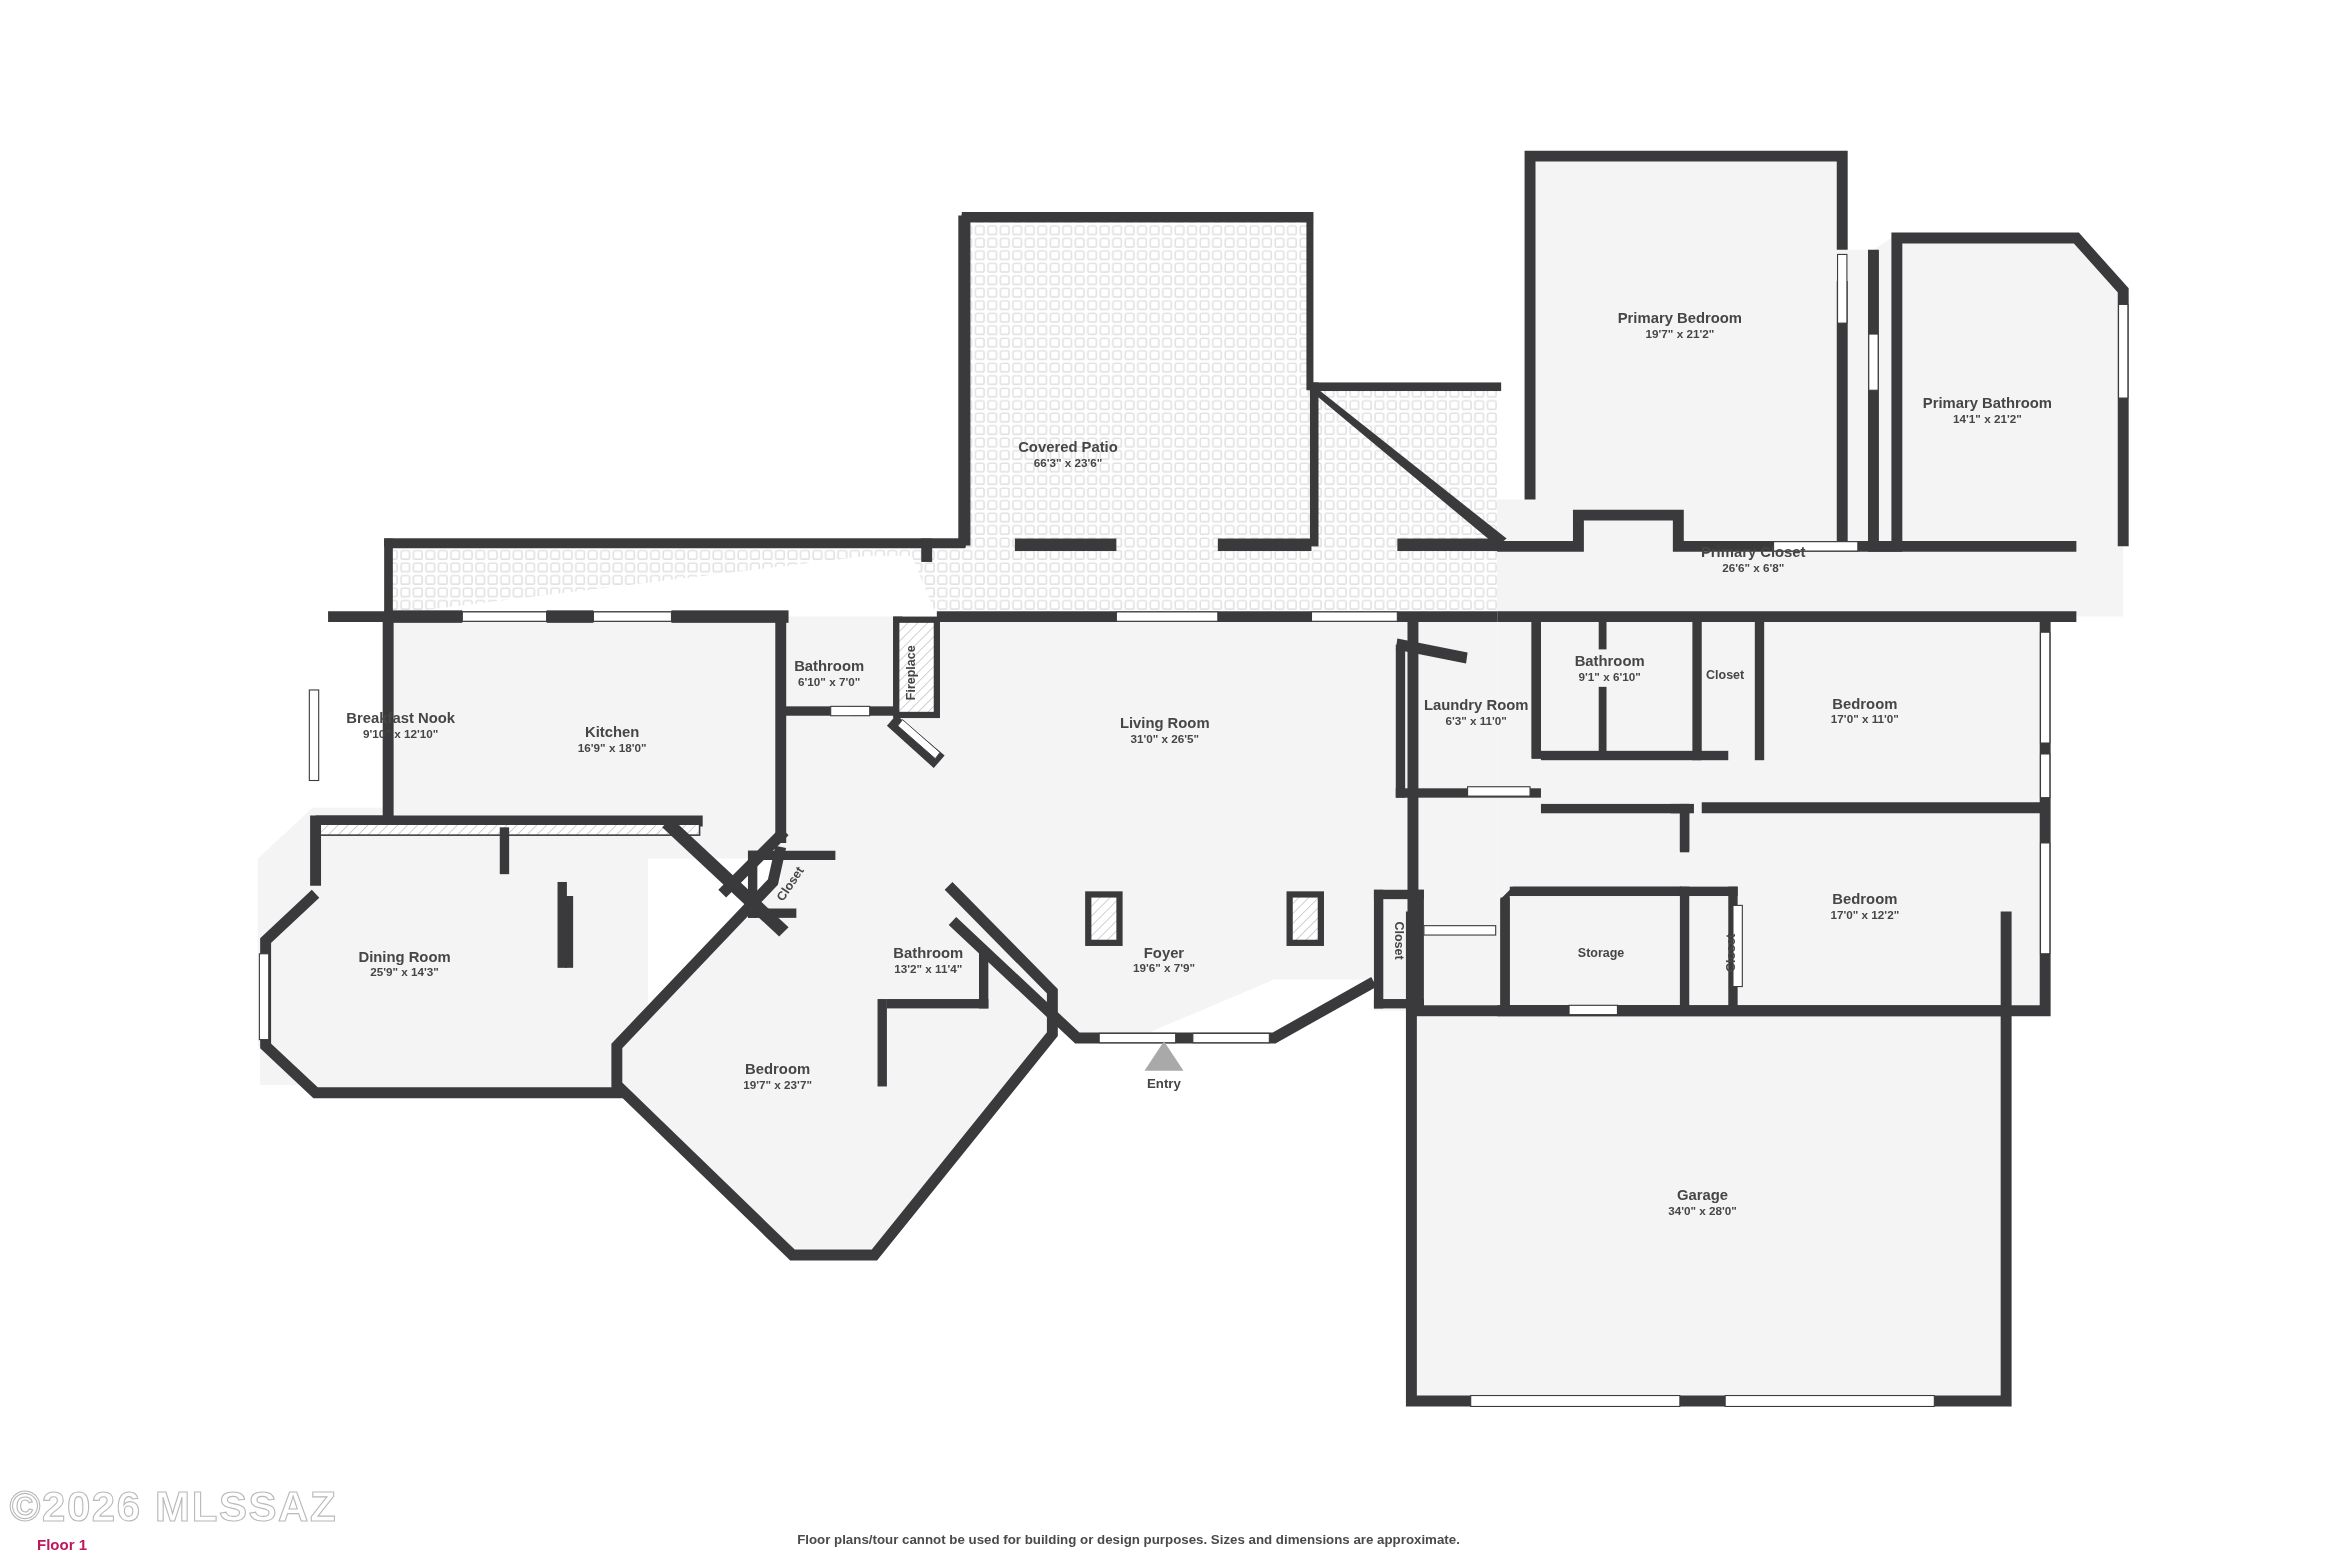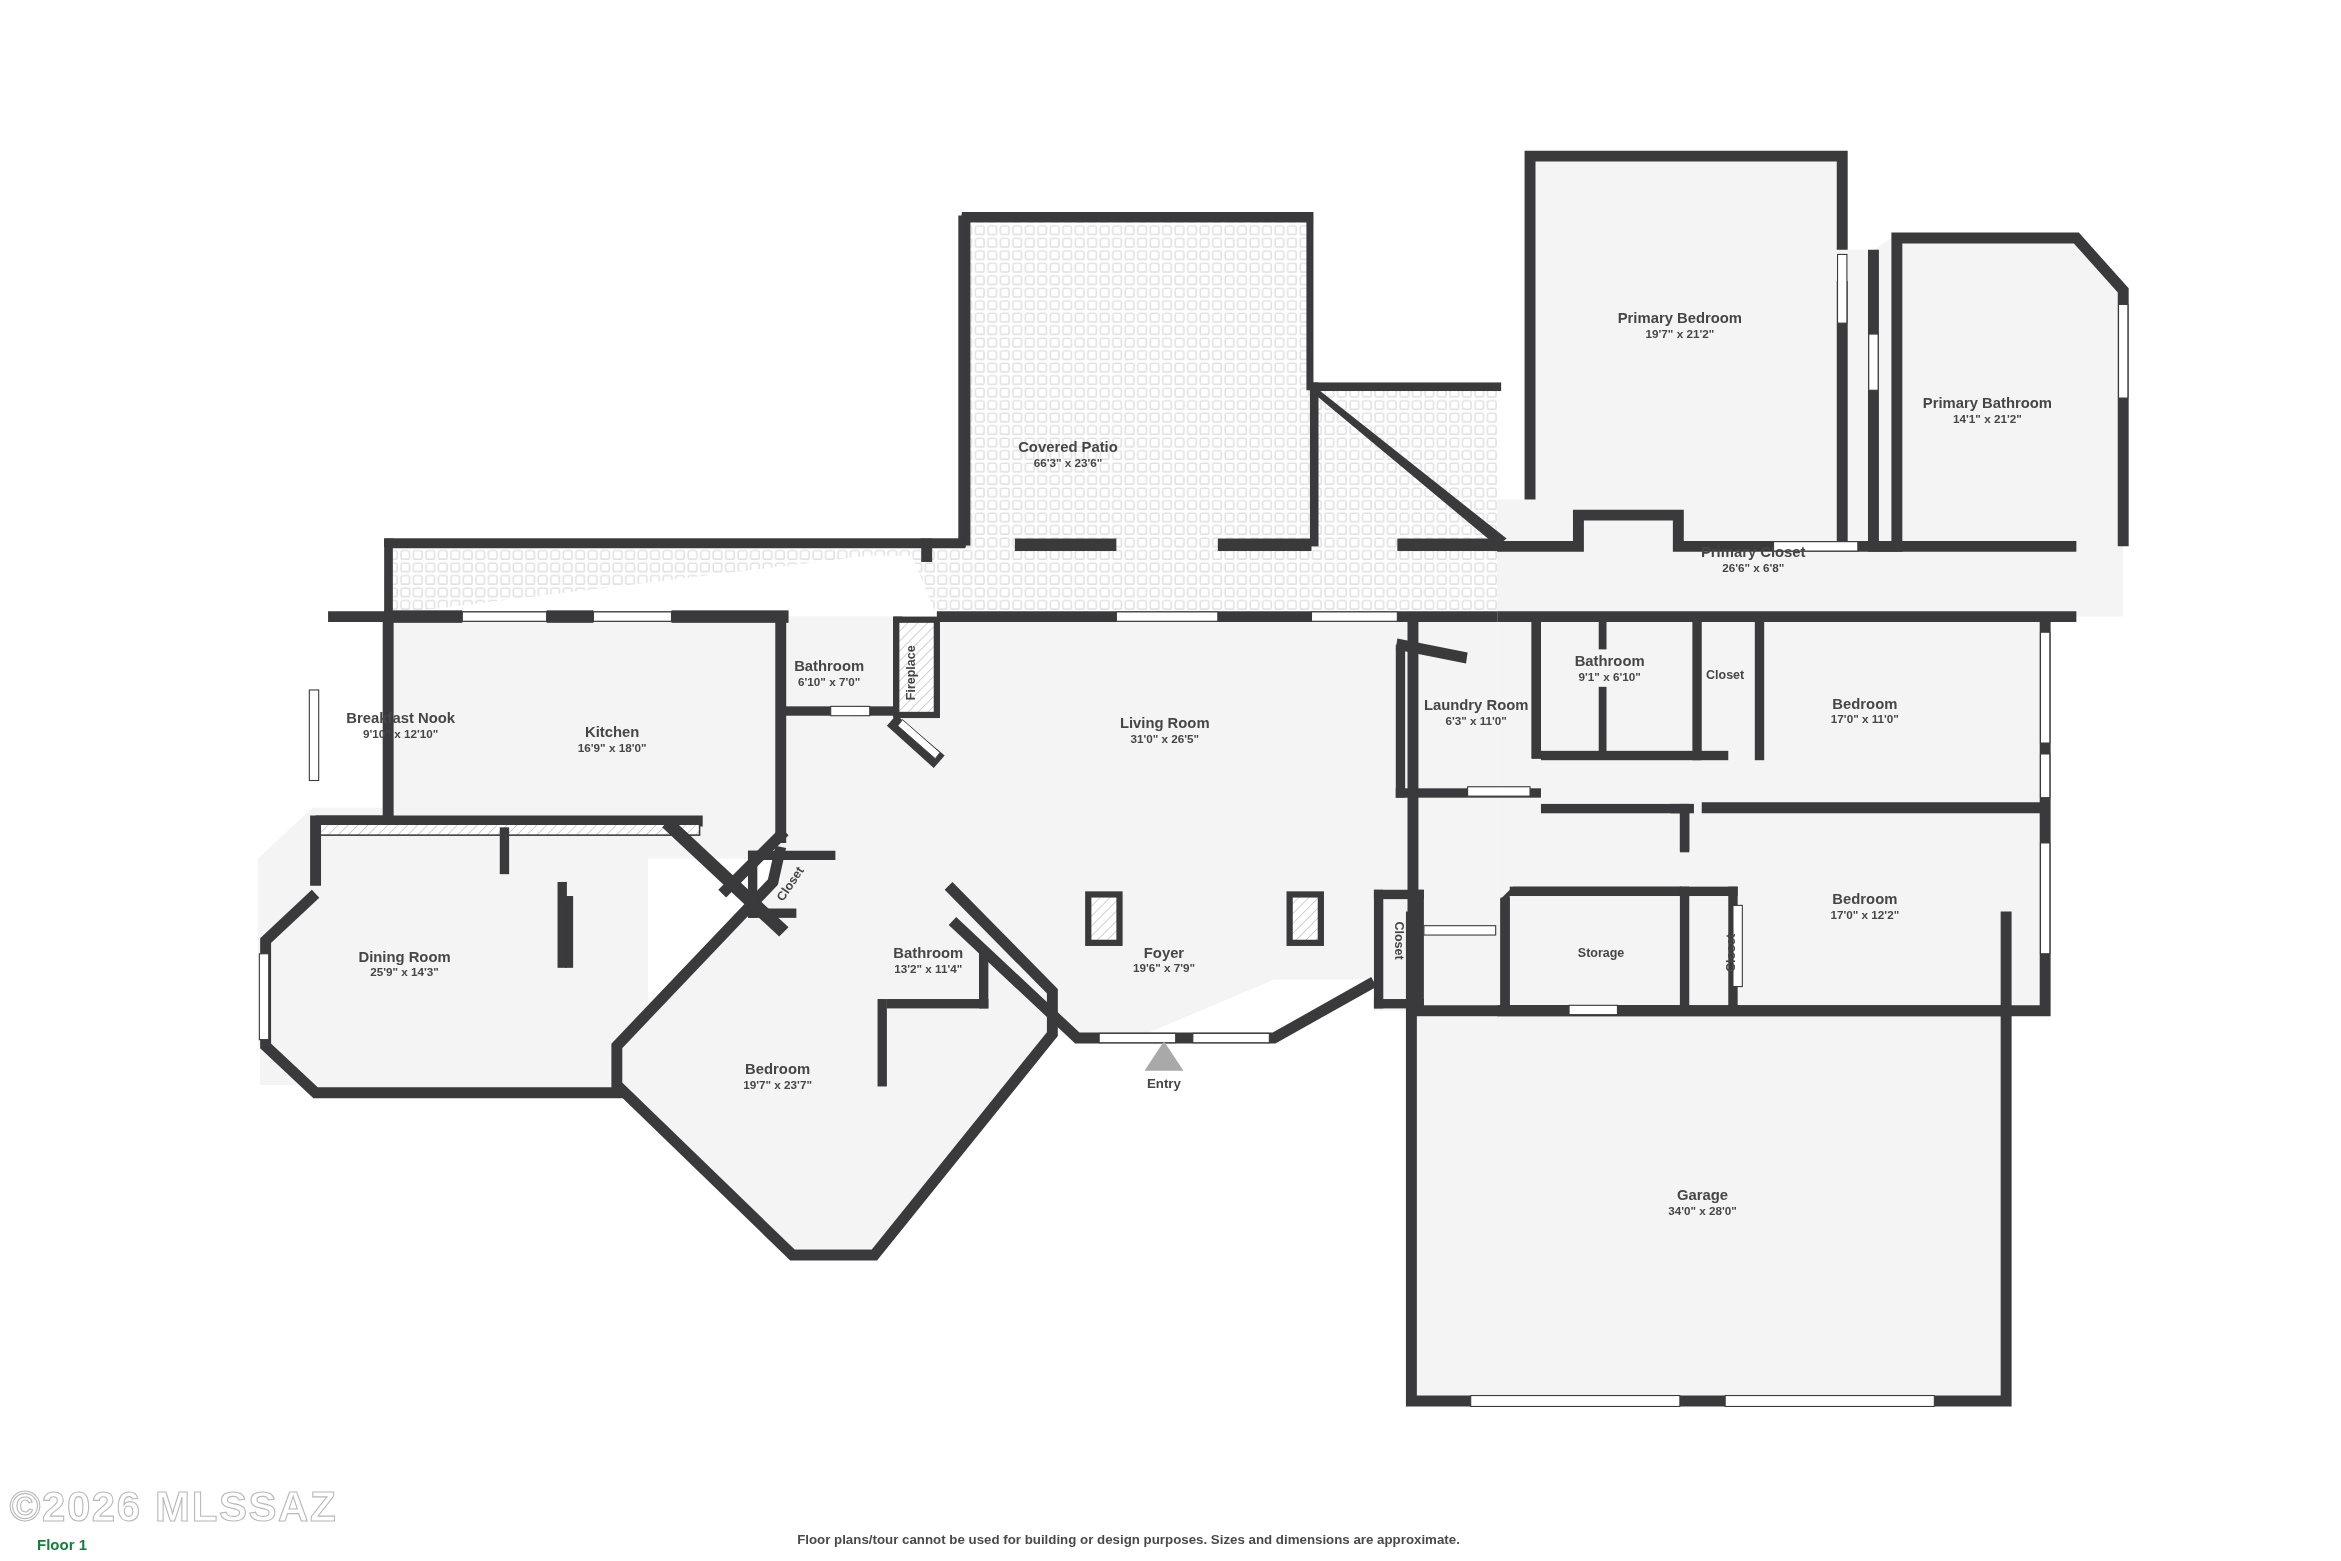--- a/index.html
+++ b/index.html
@@ -75,21 +75,21 @@
     white-space: nowrap;
     user-select: none;
   }
   #floor-caption {
     position: absolute;
     left: 37px;
     top: 1536px;
     font-family: "Liberation Sans", sans-serif;
     font-size: 15px;
     font-weight: bold;
-    color: #15803d;
+    color: #be185d;
   }
   #disclaimer {
     position: absolute;
     left: 0;
     top: 1532px;
     width: 2257px;
     text-align: center;
     font-family: "Liberation Sans", sans-serif;
     font-size: 13.3px;
     font-weight: bold;

